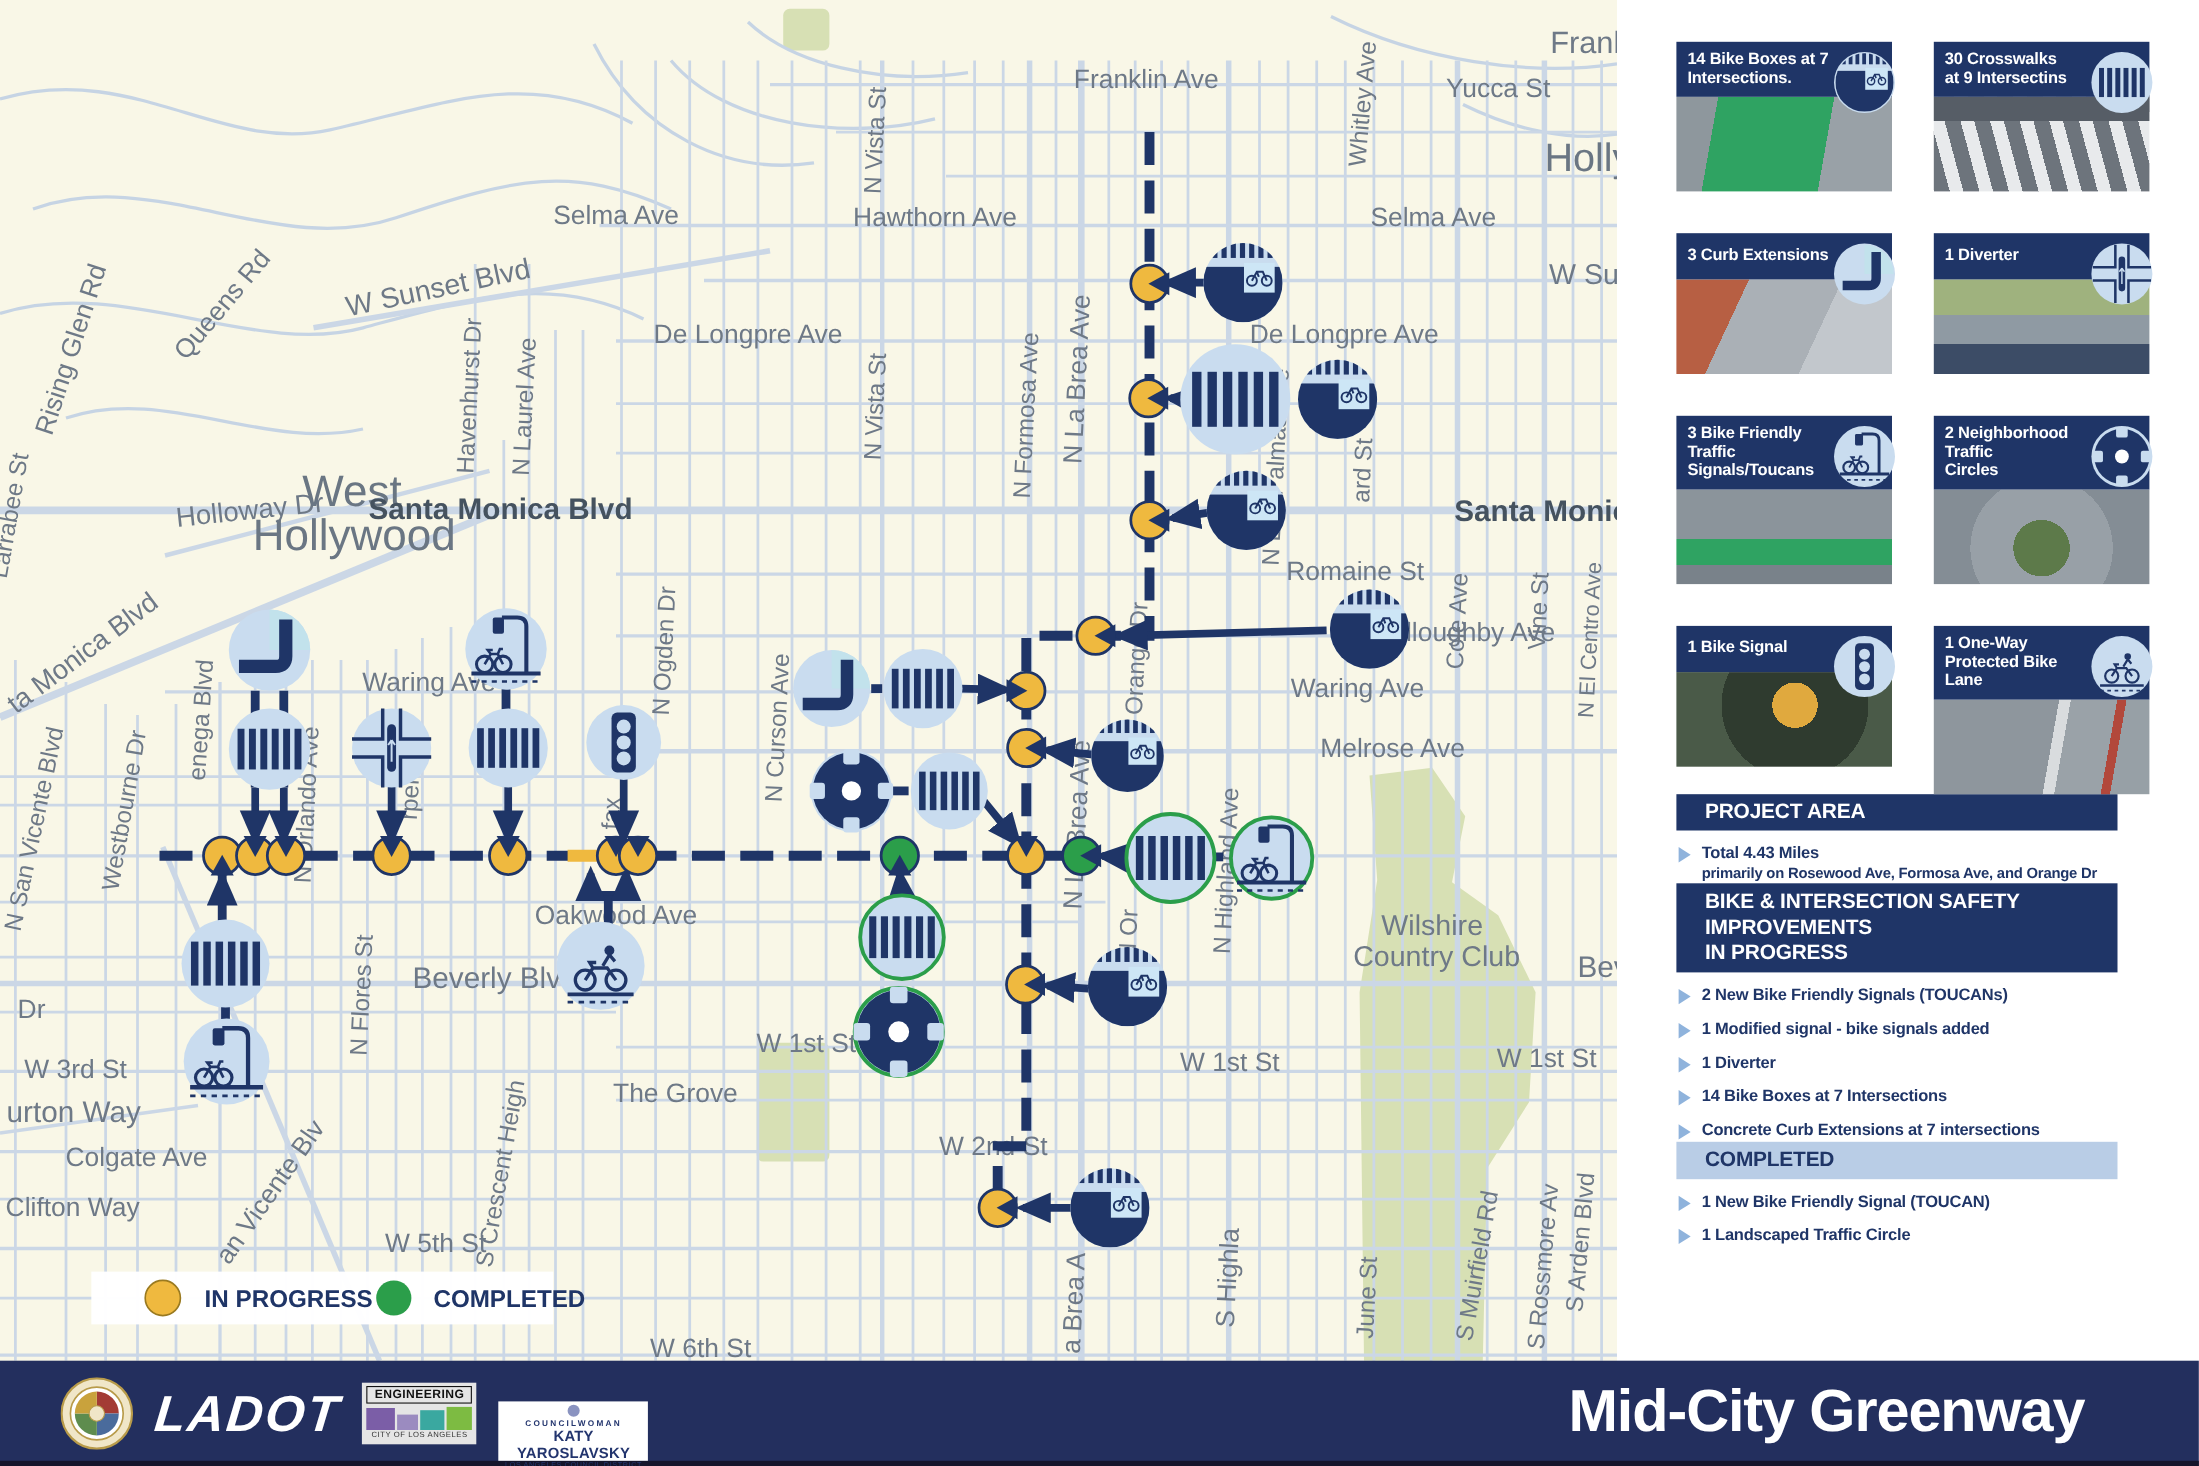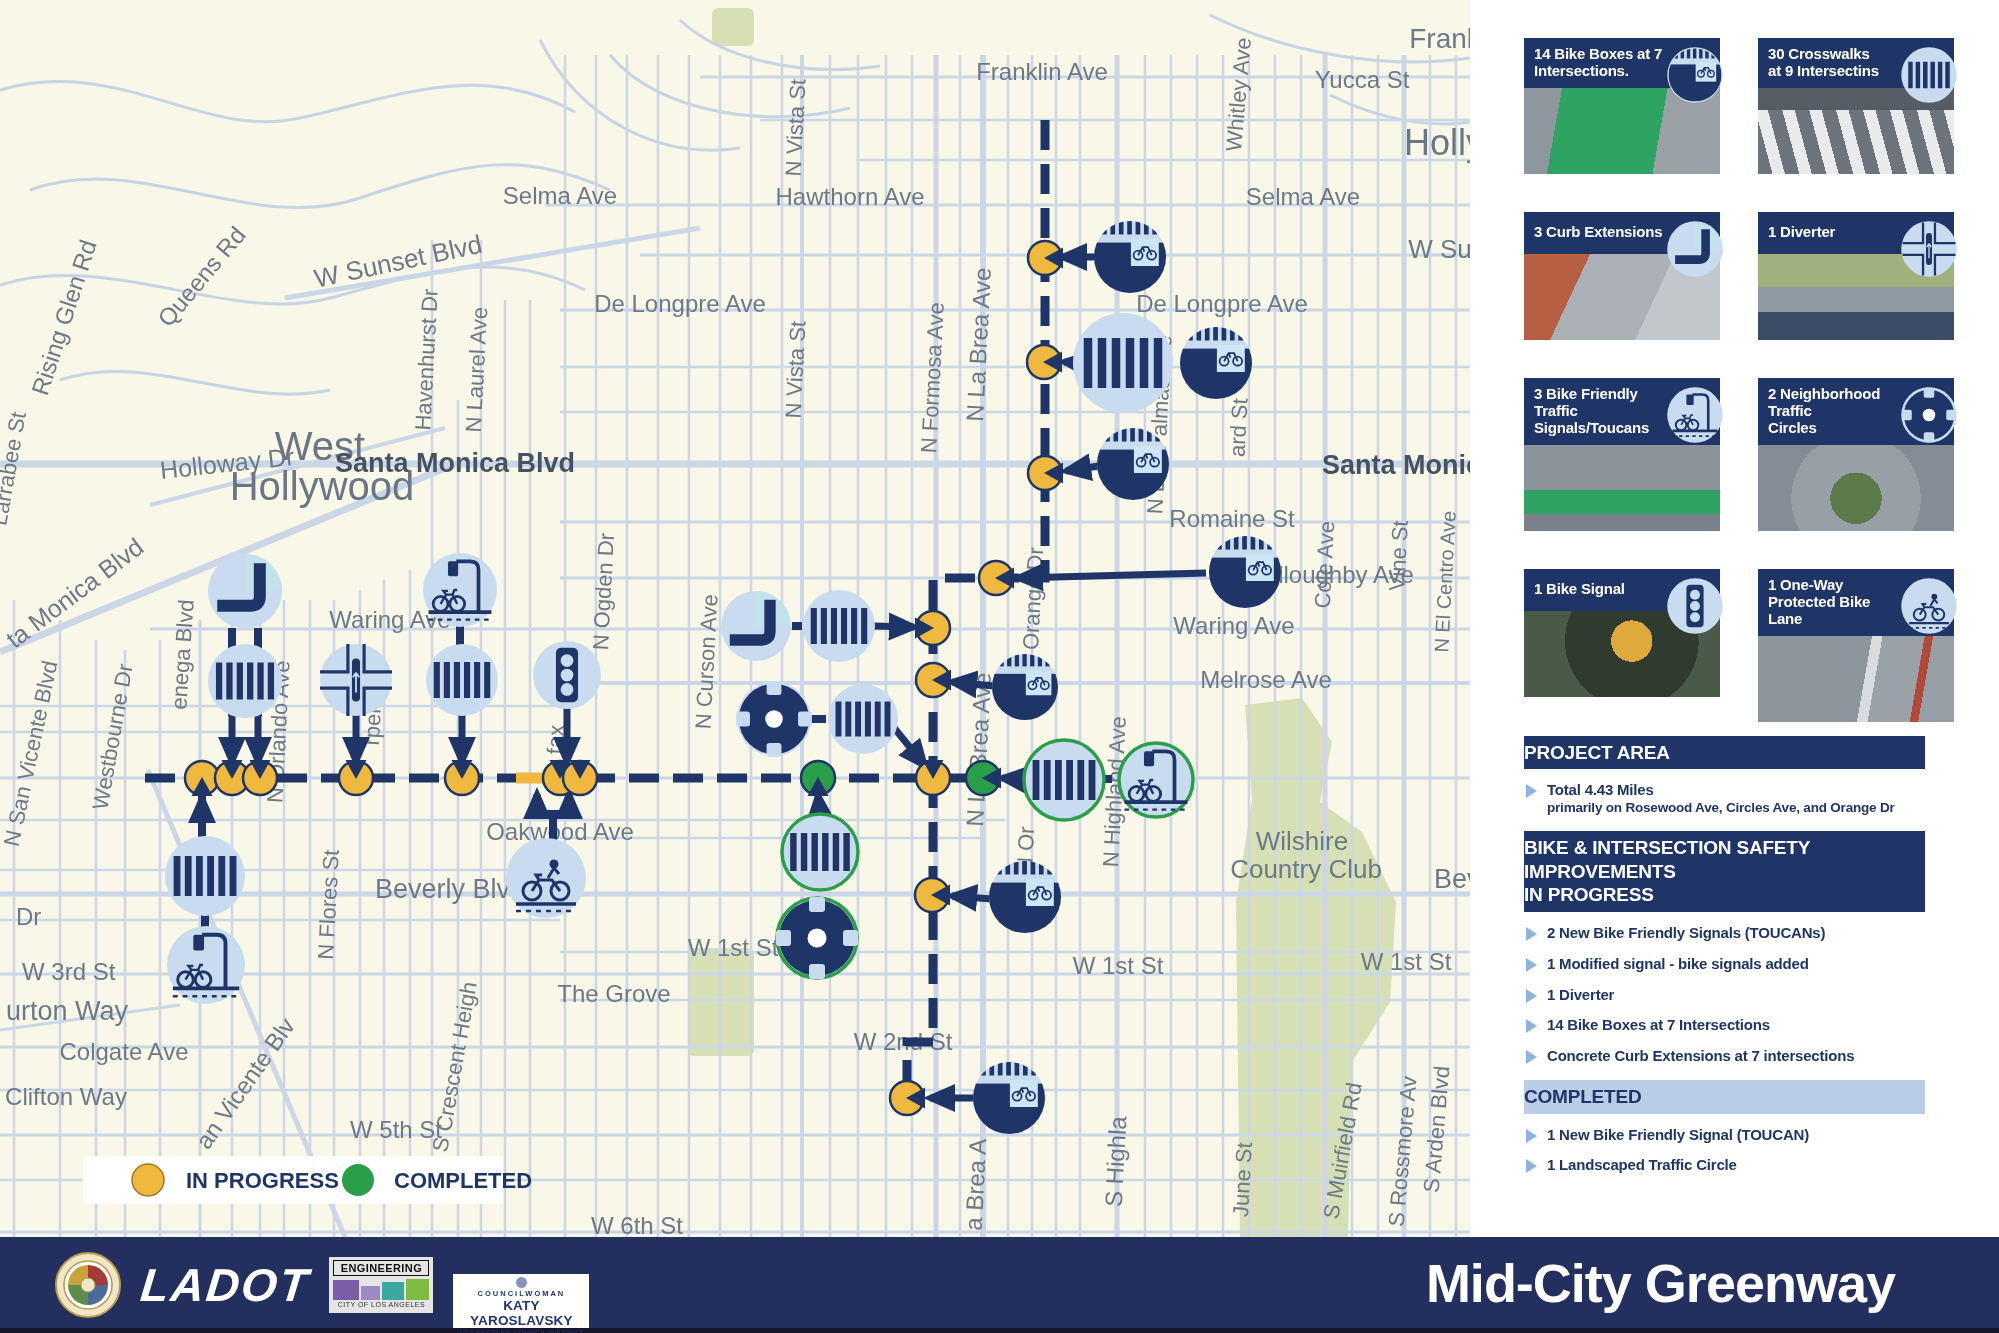--- a/index.html
+++ b/index.html
@@ -17,21 +17,21 @@
   .card-ic svg{width:58px;height:58px;}
   .ph{width:100%;height:86px;}
   .ph-bikelane{background:linear-gradient(100deg,#8e979d 0 18%,#2fa362 18% 68%,#99a1a7 68%);}
   .ph-crosswalk{background:linear-gradient(180deg,#565d66 0 26%,rgba(0,0,0,0) 26%),repeating-linear-gradient(75deg,#6d747c 0 14px,#e8eaec 14px 26px);}
   .ph-curb{background:linear-gradient(115deg,#b75f43 0 28%,#aab0b6 28% 64%,#c2c7cc 64%);}
   .ph-diverter{background:linear-gradient(180deg,#9fb27e 0 38%,#8f9aa3 38% 68%,#3c4c66 68%);}
   .ph-toucan{background:linear-gradient(180deg,#8b949b 0 52%,#2fa362 52% 80%,#79828a 80%);}
   .ph-circle{background:radial-gradient(circle at 50% 62%,#5d7a4a 0 23%,#98a0a7 23% 58%,#848d95 58%);}
   .ph-signal{background:radial-gradient(circle at 55% 35%,#e0a93e 0 17%,#2f3b2f 17% 55%,#4a5a48 55%);}
   .ph-protected{background:linear-gradient(100deg,#8e969d 0 54%,#d9dcde 54% 59%,#9aa2a8 59% 79%,#b2483b 79% 83%,#97a0a6 83%);}
-  .sec-band{margin-top:14px;background:#1F3567;color:#fff;font-weight:bold;font-size:19px;letter-spacing:-0.2px;padding:5px 0 5px 0;line-height:1.25;white-space:pre-line;}
+  .sec-band{margin-top:0;background:#1F3567;color:#fff;font-weight:bold;font-size:19px;letter-spacing:-0.2px;padding:5px 0 5px 26px;line-height:1.25;white-space:pre-line;}
   .sec-band.light{background:#B9CDE6;color:#1F3567;}
   .bullet{display:flex;margin-top:12px;align-items:flex-start;}
   .tri{flex:none;width:0;height:0;border-left:11px solid #8FB3DC;border-top:7px solid transparent;border-bottom:7px solid transparent;margin:3px 10px 0 2px;}
   .btxt{color:#1F3567;font-weight:bold;font-size:15px;line-height:1.25;letter-spacing:-0.2px;}
   .btxt .l2{font-size:13.5px;}
   
   .footer{position:absolute;left:0;top:1237px;width:1999px;height:96px;background:#232F5E;border-bottom:5px solid #15152B;box-sizing:border-box;}
   .footer-left{position:absolute;left:55px;top:0;height:96px;display:flex;align-items:center;gap:20px;}
   .seal svg{display:block;}
   .ladot{color:#fff;font-size:46px;font-weight:800;font-style:italic;letter-spacing:2px;transform:skewX(-6deg);}
@@ -843,21 +843,21 @@
         </span></div>
       <div class="ph ph-protected"></div>
           </div>
         </div>
       <div id="sections">
           <div class="sec-band">PROJECT AREA</div>
           <div class="bullet">
             <span class="tri"></span>
             <div class="btxt">
               <div class="">Total 4.43 Miles</div>
-              <div class="l2">primarily on Rosewood Ave, Circles Ave, and Orange Dr</div>
+              <div class="l2">primarily on Rosewood Ave, Formosa Ave, and Orange Dr</div>
             </div>
           </div>
           <div class="sec-band">BIKE &amp; INTERSECTION SAFETY IMPROVEMENTS
 IN PROGRESS</div>
           <div class="bullet">
             <span class="tri"></span>
             <div class="btxt">
               <div class="">2 New Bike Friendly Signals (TOUCANs)</div>
             </div>
           </div>

